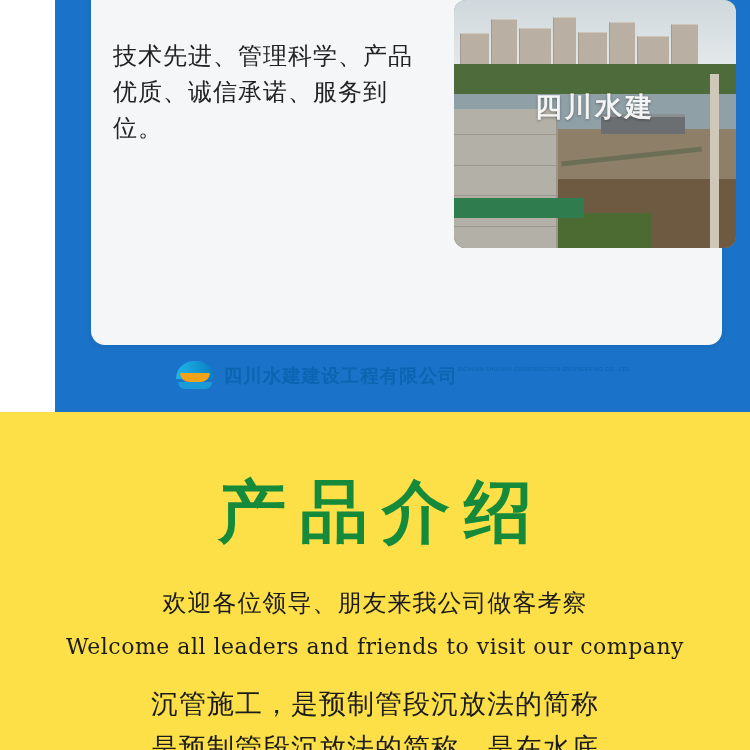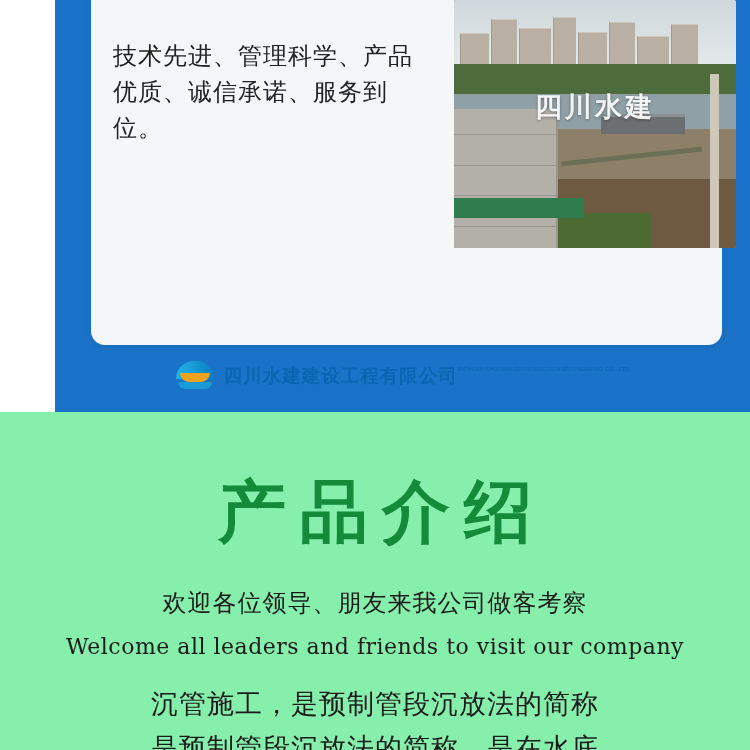--- a/index.html
+++ b/index.html
@@ -60,21 +60,21 @@
     font-size: 14.5px;
     line-height: 33px;
     color: #3a3a3a;
   }
   .photo {
     position: absolute;
     left: 363px;
     top: 30px;
     width: 282px;
     height: 248px;
-    border-radius: 2px;
+    border-radius: 12px;
     overflow: hidden;
     background: #6e8b5b;
   }
   .photo .sky {
     position: absolute; left: 0; top: 0; width: 100%; height: 26%;
     background: linear-gradient(#cfd8dc, #e3e8ea);
   }
   .photo .buildings {
     position: absolute; left: 0; top: 6%; width: 100%; height: 26%;
   }
@@ -195,21 +195,21 @@
     white-space: nowrap;
   }
 
   
   .bottom-section {
     position: absolute;
     left: 0;
     top: 412px;
     width: 750px;
     height: 338px;
-    background: #86efac;
+    background: #fde047;
   }
   .left-stripe {
     position: absolute;
     left: 0;
     top: 412px;
     width: 55px;
     height: 338px;
     background: #cfd6e4;
   }
   .product-title {

